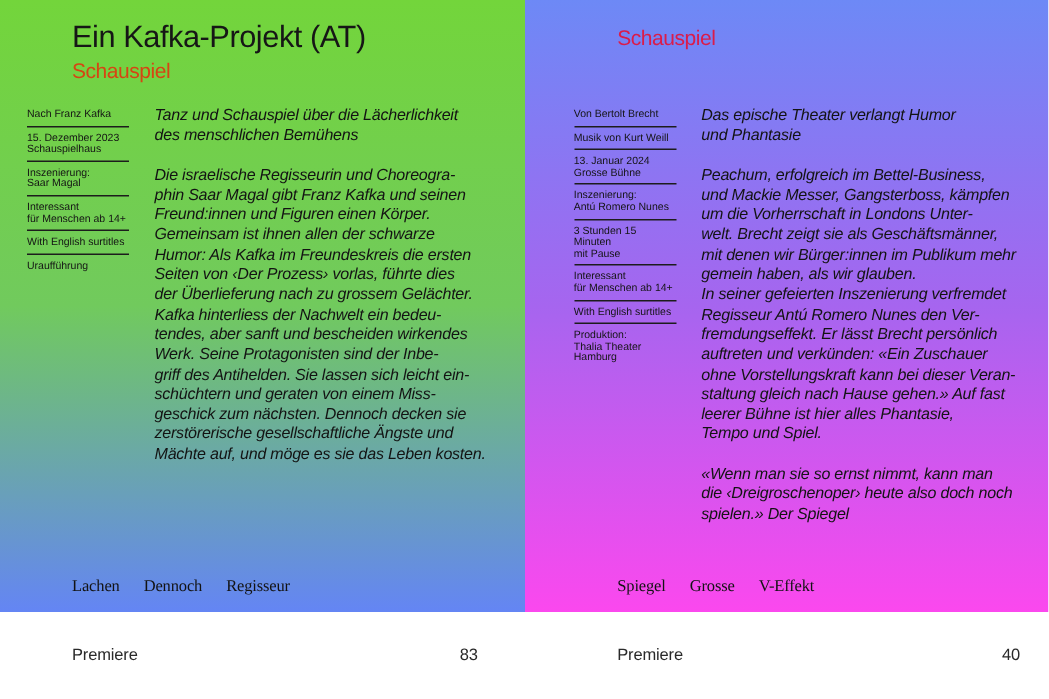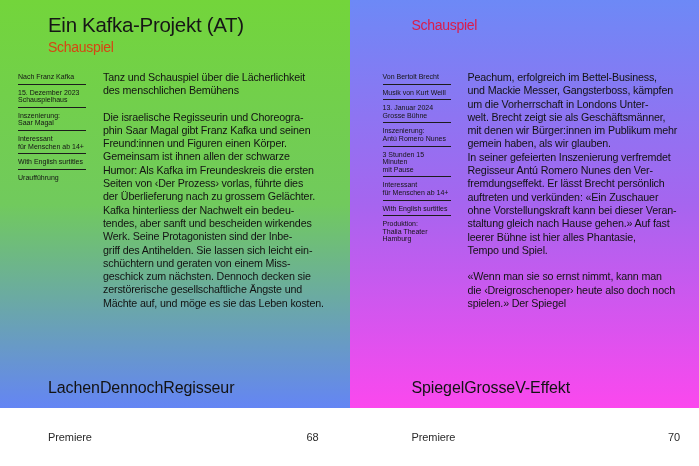--- a/index.html
+++ b/index.html
@@ -38,28 +38,29 @@
     border-bottom: 1px solid #1c1c1c;
     margin-bottom: 3px;
   }
   .info-item:last-child { border-bottom: none; }
 
   .copy {
     position: absolute; top: 71px; left: var(--margin-copy);
     width: 233px;
     font-size: 10.7px; line-height: 13.3px; letter-spacing: -0.15px;
     color: #131313;
+    font-style: italic;
   }
   .copy p { white-space: pre-line; }
   .lead { margin-bottom: 13px; }
 
   .keywords {
     position: absolute; bottom: 11px; left: var(--margin-main);
-    display: flex; gap: 0;
-    font-size: 16px; letter-spacing: -0.1px; color: #131313;
+    display: flex; gap: 16px;
+    font-size: 11px; letter-spacing: -0.1px; color: #131313; font-family: Liberation Serif, serif;
   }
 
   .page-footer {
     height: 60px; background: #ffffff;
     display: flex; align-items: center; justify-content: space-between;
     padding-left: var(--margin-main); padding-right: var(--margin-footer-right);
     font-size: 11px; color: #2a2a2a; letter-spacing: -0.1px;
   }
 </style>
 </head>
@@ -106,21 +107,21 @@
       </div>
       <div class="keywords">
 
       <span class="keyword">Lachen</span>
           <span class="keyword">Dennoch</span>
           <span class="keyword">Regisseur</span>
         </div>
     </div>
     <footer class="page-footer">
       <span>Premiere</span>
-      <span>68</span>
+      <span>83</span>
     </footer>
   </section>
 
   <section class="page" style="--margin-main: 62px; --margin-side: 33px; --margin-copy: 118px; --margin-footer-right: 19px; --bg-top: #6d89f6; --bg-mid: #a665ef; --bg-bottom: #fb48ee; --subtitle-color: #da1c4a;">
     <div class="page-color">
       <div class="title-block">
         <h2>Schauspiel</h2>
       </div>
       <aside class="infobar">
 
@@ -132,20 +133,22 @@
 Antú Romero Nunes</div>
           <div class="info-item">3 Stunden 15 Minuten
 mit Pause</div>
           <div class="info-item">Interessant
 für Menschen ab 14+</div>
           <div class="info-item">With English surtitles</div>
           <div class="info-item">Produktion:
 Thalia Theater Hamburg</div>
         </aside>
       <div class="copy">
+        <p class="lead">Das epische Theater verlangt Humor
+und Phantasie</p>
         <p class="body-text">Peachum, erfolgreich im Bettel-Business,
 und Mackie Messer, Gangsterboss, kämpfen
 um die Vorherrschaft in Londons Unter-
 welt. Brecht zeigt sie als Geschäftsmänner,
 mit denen wir Bürger:innen im Publikum mehr
 gemein haben, als wir glauben.
 In seiner gefeierten Inszenierung verfremdet
 Regisseur Antú Romero Nunes den Ver-
 fremdungseffekt. Er lässt Brecht persönlich
 auftreten und verkünden: «Ein Zuschauer
@@ -160,17 +163,17 @@
       </div>
       <div class="keywords">
 
       <span class="keyword">Spiegel</span>
           <span class="keyword">Grosse</span>
           <span class="keyword">V-Effekt</span>
         </div>
     </div>
     <footer class="page-footer">
       <span>Premiere</span>
-      <span>70</span>
+      <span>40</span>
     </footer>
   </section>
 
 </div>
 
 </body></html>

